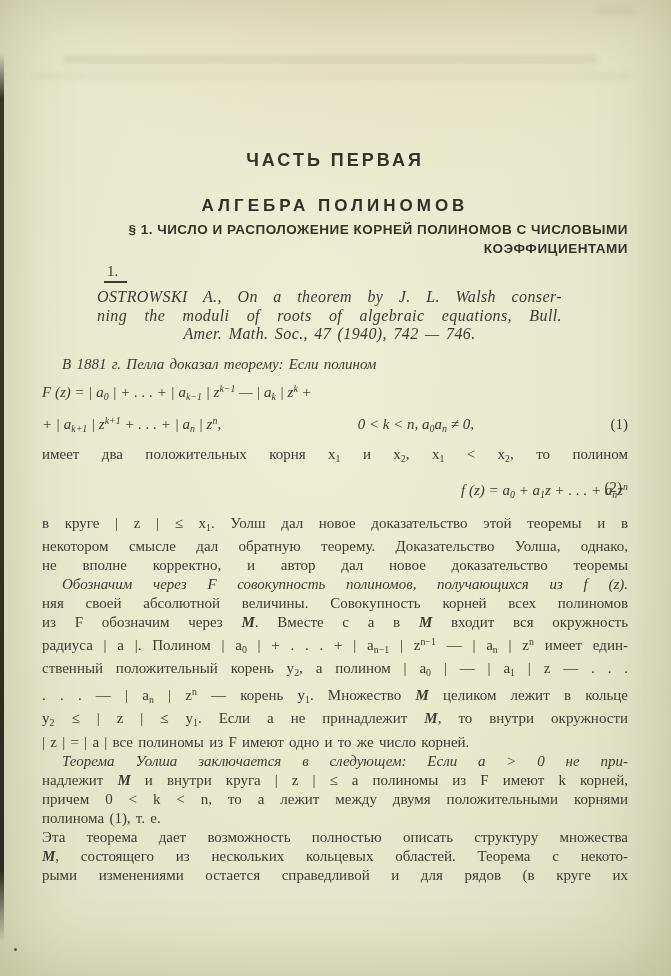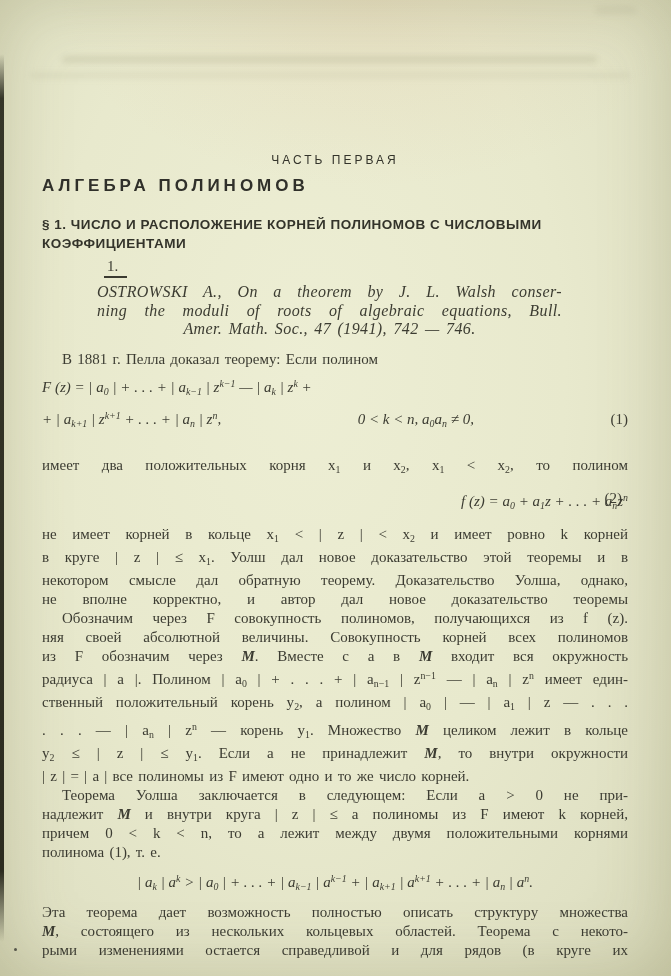--- a/index.html
+++ b/index.html
@@ -19,40 +19,40 @@
     background:linear-gradient(to bottom, rgba(24,24,14,0) 0%, rgba(26,26,16,0.85) 5%, rgba(26,26,16,0.9) 92%, rgba(24,24,14,0) 100%);
   }
   .smudge{position:absolute;background:#b7b698;filter:blur(3px);border-radius:3px;}
   .sm1{left:62px;top:56px;width:535px;height:7px;opacity:.38;}
   .sm2{left:30px;top:73px;width:600px;height:5px;opacity:.26;}
   .sm3{left:596px;top:6px;width:40px;height:8px;opacity:.3;}
   .speck{position:absolute;left:14px;top:948px;width:3px;height:3px;border-radius:50%;background:#56564a;}
 
   .content{position:absolute;left:42px;top:152px;width:586px;}
 
-  .h-part{font-family:"Liberation Sans","DejaVu Sans",sans-serif;font-weight:normal;font-size:12px;line-height:16px;letter-spacing:3px;text-align:center;color:#33332a;}
-  .h-chapter{margin-top:8px;font-family:"Liberation Sans","DejaVu Sans",sans-serif;font-weight:bold;font-size:17px;line-height:20px;letter-spacing:4px;text-align:left;color:#30302a;}
-  .h-section{margin-top:19px;font-family:"Liberation Sans","DejaVu Sans",sans-serif;font-weight:bold;font-size:13.5px;line-height:19px;letter-spacing:.5px;text-align:left;color:#33332a;}
+  .h-part{font-family:"Liberation Sans","DejaVu Sans",sans-serif;font-weight:bold;font-size:18px;line-height:16px;letter-spacing:3px;text-align:center;color:#33332a;}
+  .h-chapter{margin-top:28px;font-family:"Liberation Sans","DejaVu Sans",sans-serif;font-weight:bold;font-size:17px;line-height:20px;letter-spacing:4px;text-align:center;color:#30302a;}
+  .h-section{margin-top:4px;font-family:"Liberation Sans","DejaVu Sans",sans-serif;font-weight:bold;font-size:13.5px;line-height:19px;letter-spacing:.5px;text-align:right;color:#33332a;}
 
   .entry{margin-top:4px;margin-left:62px;font-size:15px;line-height:19px;}
   .entry span{display:inline-block;padding:0 9px 0 3px;border-bottom:2px solid #3a3a30;}
 
   .reference{margin-top:5px;margin-left:55px;width:465px;font-style:italic;font-size:16px;line-height:18.5px;letter-spacing:.4px;word-spacing:2px;}
   .ref-line.just{text-align:justify;text-align-last:justify;}
   .ref-line.center{text-align:center;}
 
   .bodytext{margin-top:11px;font-size:15px;line-height:19px;word-spacing:1.5px;}
   .line{min-height:19px;}
   .line.just{text-align:justify;text-align-last:justify;}
-  .line.indent{text-indent:20px;}
+  .line.indent{text-indent:20px;font-style:italic;}
 
   .eq{font-style:italic;line-height:24px;word-spacing:0;}
   .eq .eqnum{font-style:normal;}
   .eq1l1{text-align:left;padding-right:34px;margin-top:3px;}
-  .eqrow{display:flex;justify-content:space-between;align-items:baseline;margin-bottom:20px;text-align:right;}
+  .eqrow{display:flex;justify-content:space-between;align-items:baseline;margin-bottom:4px;text-align:right;}
   .eqcenter{position:relative;text-align:right;margin:7px 0;}
   .eqcenter .eqnum{position:absolute;right:6px;top:0;}
   .eq3{text-align:center;margin:5px 0 4px;}
 
   sub{font-size:66%;vertical-align:-0.32em;letter-spacing:0;}
   sup{font-size:66%;vertical-align:0.5em;letter-spacing:0;}
   .frak{font-weight:bold;font-style:italic;}
 </style>
 </head>
 <body>
@@ -73,21 +73,21 @@
       <div>КОЭФФИЦИЕНТАМИ</div>
     </div>
 
     <div class="entry">
       <span>1.</span>
     </div>
 
     <div class="reference">
       <div class="ref-line just">OSTROWSKI A., On a theorem by J. L. Walsh conser-</div>
       <div class="ref-line just">ning the moduli of roots of algebraic equations, Bull.</div>
-      <div class="ref-line center">Amer. Math. Soc., 47 (1941), 742 — 746.</div>
+      <div class="ref-line center">Amer. Math. Soc., 47 (1940), 742 — 746.</div>
     </div>
 
     <div class="bodytext">
 
       <div class="line indent">В 1881 г. Пелла доказал теорему: Если полином</div>
 
       <div class="eq">
         <div class="eq1l1">F (z) = | a<sub>0</sub> | + . . . + | a<sub>k−1</sub> | z<sup>k−1</sup> — | a<sub>k</sub> | z<sup>k</sup> +</div>
         <div class="eqrow">
           <span>+ | a<sub>k+1</sub> | z<sup>k+1</sup> + . . . + | a<sub>n</sub> | z<sup>n</sup>,</span>
@@ -96,42 +96,38 @@
         </div>
       </div>
 
       <div class="line just">имеет два положительных корня x<sub>1</sub> и x<sub>2</sub>, x<sub>1</sub> &lt; x<sub>2</sub>, то полином</div>
 
       <div class="eq eqcenter">
         <span>f (z) = a<sub>0</sub> + a<sub>1</sub>z + . . . + a<sub>n</sub>z<sup>n</sup></span>
         <span class="eqnum">(2)</span>
       </div>
 
-      <div class="line just">не имеет корней в кольце x<sub>1</sub> &lt; | z | &lt; x<sub>2</sub> и имеет ровно k корней</div>
       <div class="line just">в круге | z | ≤ x<sub>1</sub>. Уолш дал новое доказательство этой теоремы и в</div>
       <div class="line just">некотором смысле дал обратную теорему. Доказательство Уолша, однако,</div>
       <div class="line just">не вполне корректно, и автор дал новое доказательство теоремы</div>
 
       <div class="line just indent">Обозначим через F совокупность полиномов, получающихся из f (z).</div>
       <div class="line just">няя своей абсолютной величины. Совокупность корней всех полиномов</div>
       <div class="line just">из F обозначим через <span class="frak">M</span>. Вместе с a в <span class="frak">M</span> входит вся окружность</div>
       <div class="line just">радиуса | a |. Полином | a<sub>0</sub> | + . . . + | a<sub>n−1</sub> | z<sup>n−1</sup> — | a<sub>n</sub> | z<sup>n</sup> имеет един-</div>
       <div class="line just">ственный положительный корень y<sub>2</sub>, а полином | a<sub>0</sub> | — | a<sub>1</sub> | z — . . .</div>
       <div class="line just">. . . — | a<sub>n</sub> | z<sup>n</sup> — корень y<sub>1</sub>. Множество <span class="frak">M</span> целиком лежит в кольце</div>
       <div class="line just">y<sub>2</sub> ≤ | z | ≤ y<sub>1</sub>. Если a не принадлежит <span class="frak">M</span>, то внутри окружности</div>
       <div class="line">| z | = | a | все полиномы из F имеют одно и то же число корней.</div>
 
       <div class="line just indent">Теорема Уолша заключается в следующем: Если a &gt; 0 не при-</div>
       <div class="line just">надлежит <span class="frak">M</span> и внутри круга | z | ≤ a полиномы из F имеют k корней,</div>
       <div class="line just">причем 0 &lt; k &lt; n, то a лежит между двумя положительными корнями</div>
       <div class="line">полинома (1), т. е.</div>
 
-      <div class="eq eq3">
-        <span>| a<sub>k</sub> | a<sup>k</sup> &gt; | a<sub>0</sub> | + . . . + | a<sub>k−1</sub> | a<sup>k−1</sup> + | a<sub>k+1</sub> | a<sup>k+1</sup> + . . . + | a<sub>n</sub> | a<sup>n</sup>.</span>
-      </div>
 
       <div class="line just">Эта теорема дает возможность полностью описать структуру множества</div>
       <div class="line just"><span class="frak">M</span>, состоящего из нескольких кольцевых областей. Теорема с некото-</div>
       <div class="line just">рыми изменениями остается справедливой и для рядов (в круге их</div>
 
     </div>
   </div>
 </div>
 
 </body></html>

